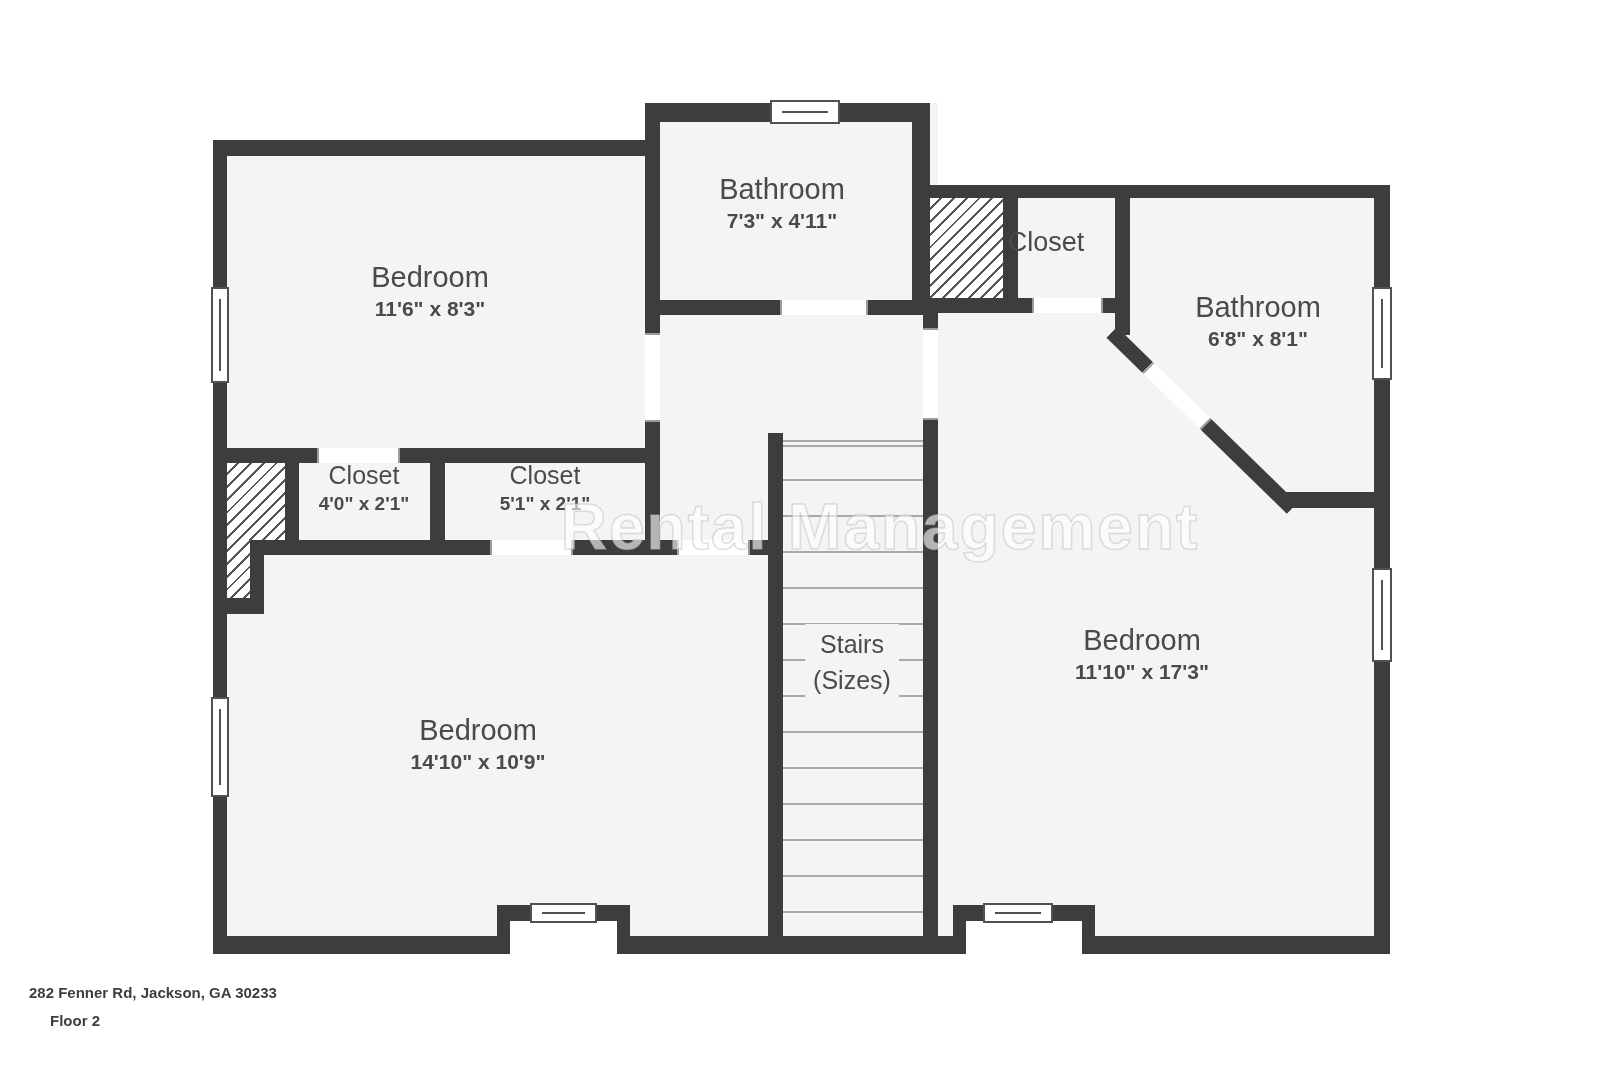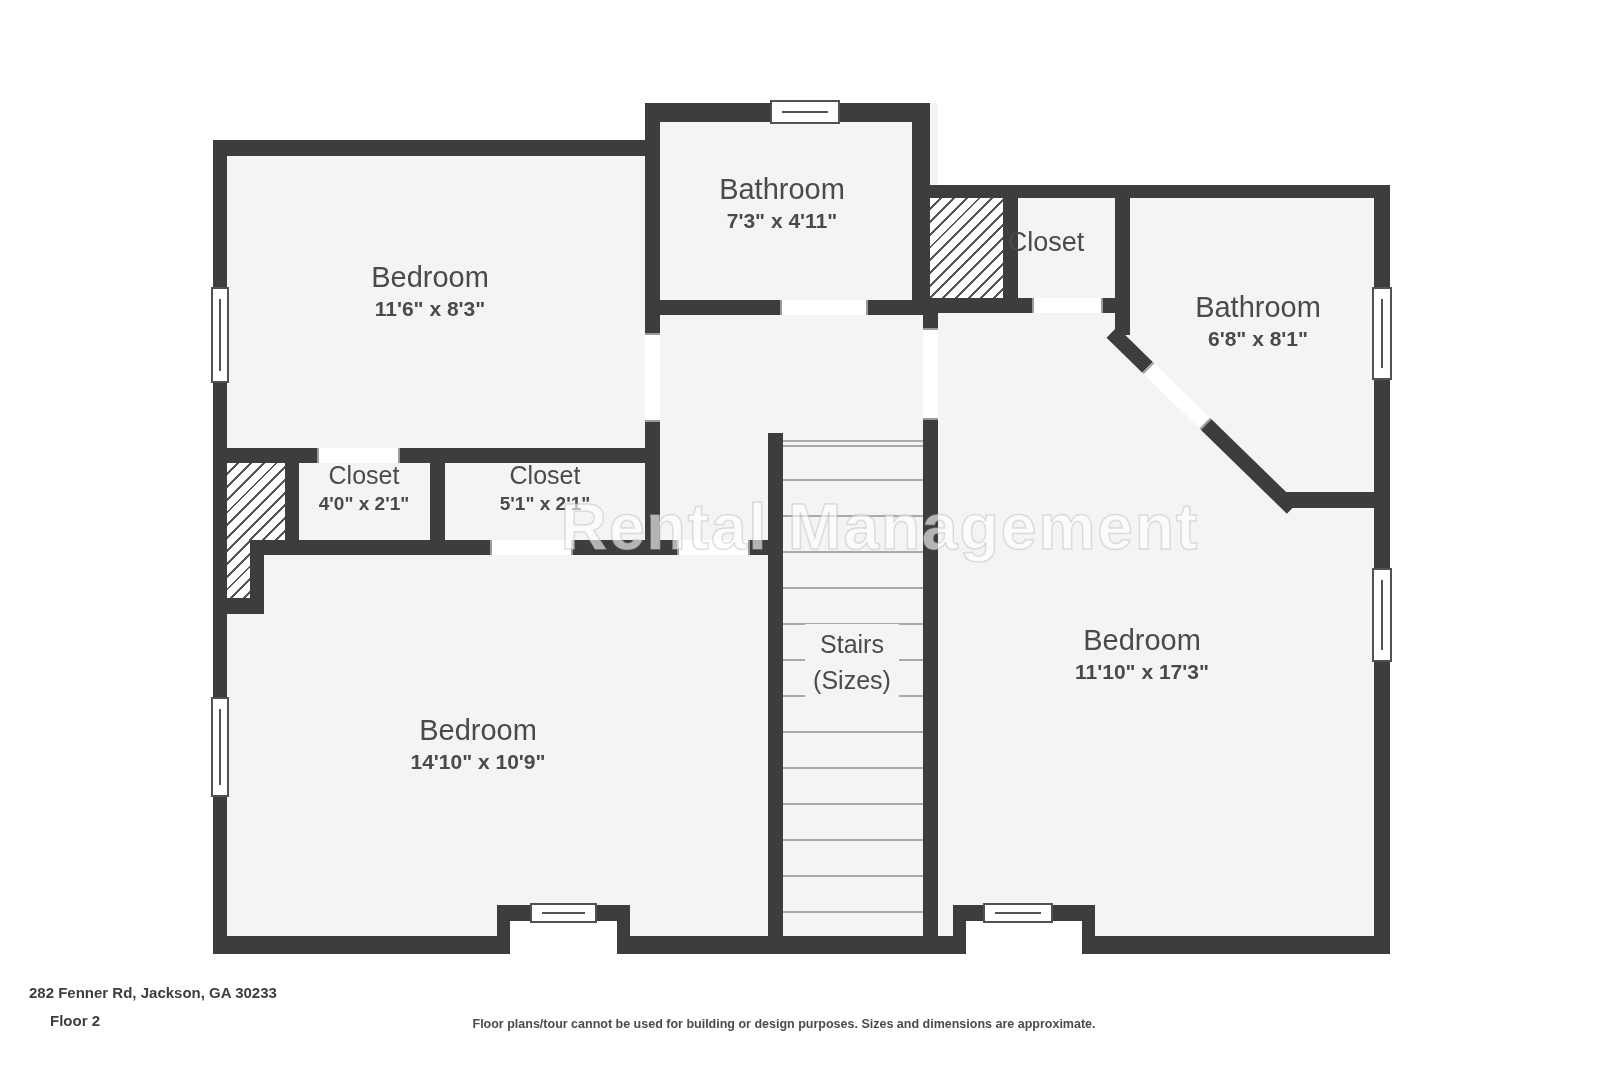--- a/index.html
+++ b/index.html
@@ -173,15 +173,14 @@
   </div>
   <div class="room-label" style="left:1142px;top:625px;">
     <div class="rname">Bedroom</div>
     <div class="rdims">11'10" x 17'3"</div>
   </div>
 
   <div class="wm wm1" style="left:880px;top:490px;">Rental Management</div>
 
   <div class="footer-text addr">282 Fenner Rd, Jackson, GA 30233</div>
   <div class="footer-text floorlbl">Floor 2</div>
-  <div class="footer-text disclaimer">Floor plans/tour cannot be used for building or design purposes. Sizes and dimensions are approximate.</div>
 
 </div>
 
 </body></html>

